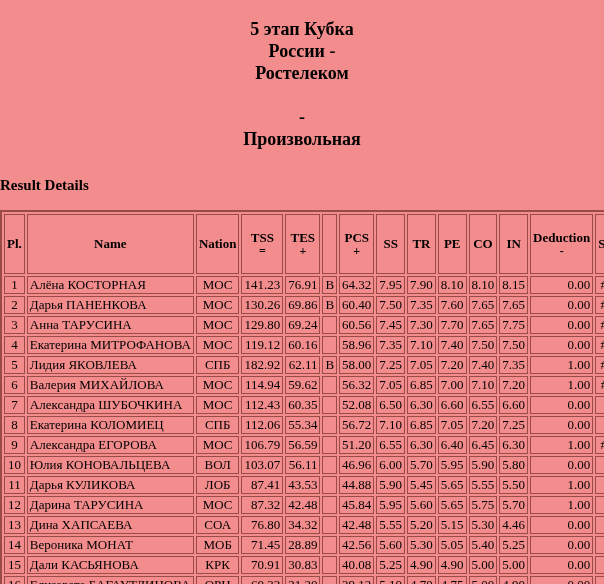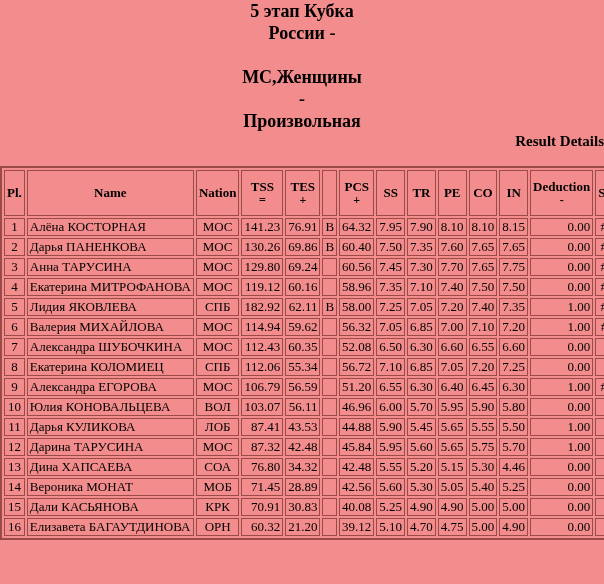--- a/index.html
+++ b/index.html
@@ -8,35 +8,36 @@
   }
   body {
     width: 604px;
     height: 584px;
     background: #F38C8C;
     color: #000;
     font-family: "Liberation Serif", "DejaVu Serif", serif;
     overflow: hidden;
   }
   .title-block {
-    padding-top: 0;
+    padding-top: 18px;
     text-align: center;
     font-weight: bold;
     font-size: 18px;
     line-height: 22px;
   }
   .subtitle-block {
     margin-top: 22px; 
     text-align: center;
     font-weight: bold;
     font-size: 18px;
     line-height: 22px;
   }
   .section-title {
-    text-align: right;
+    margin-top: 26px;
+    text-align: left;
     font-weight: bold;
     font-size: 15px;
     line-height: 18px;
   }
   table.results {
     margin: 16px auto 0 auto;
     border: 2px solid #9A4B47;
     border-collapse: separate;
     border-spacing: 2px;
   }
@@ -45,21 +46,21 @@
     padding: 0 2px;
     font-size: 13px;
     line-height: 16px;
     white-space: nowrap;
     height: 15px;
   }
   table.results th {
     font-weight: bold;
     text-align: center;
     vertical-align: middle;
-    padding: 9px 2px;
+    padding: 16px 2px;
   }
   th .hdr-label { line-height: 14px; }
   th .hdr-sub   { line-height: 12px; font-size: 12px; }
   td.al { text-align: left; }
   td.ac { text-align: center; }
   td.ar { text-align: right; padding-right: 3px; }
   
   col.c-pl        { width: 22px; }
   col.c-name      { width: 166px; }
   col.c-nation    { width: 40px; }
@@ -71,24 +72,24 @@
   col.c-in        { width: 26px; }
   col.c-deduction { width: 56px; }
   col.c-stn       { width: 30px; }
 </style>
 </head>
 <body>
 
 <div class="title-block">
   <div>5 этап Кубка</div>
   <div>России -</div>
+  <div>Ростелеком</div>
 </div>
 
 <div class="subtitle-block">
-  <div>МС,Женщины</div>
   <div>-</div>
   <div>Произвольная</div>
 </div>
 
 <div class="section-title">Result Details</div>
 
 <table class="results">
   <colgroup>
       <col class="c-pl">
       <col class="c-name">

